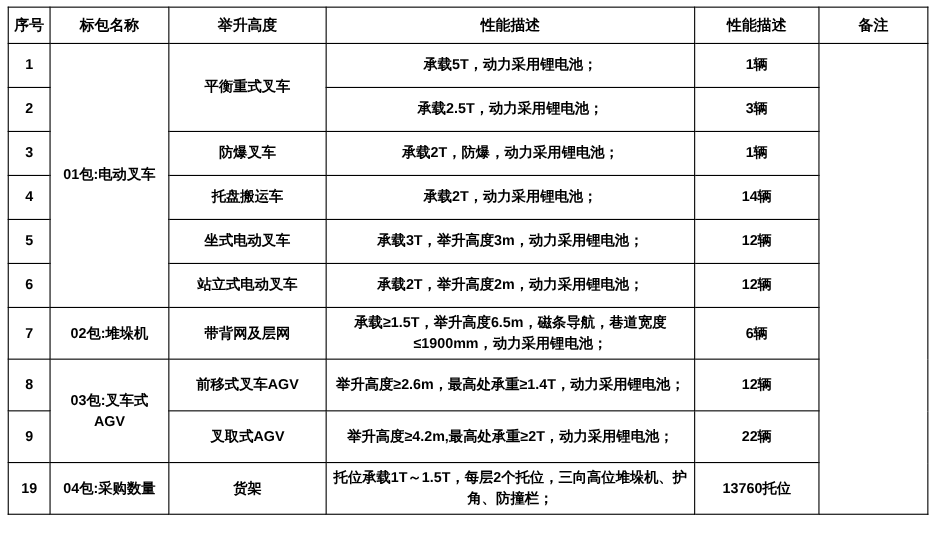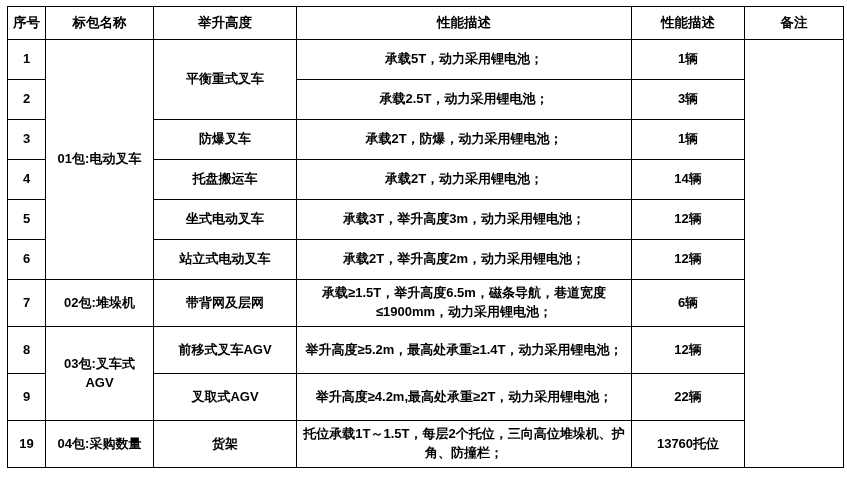--- a/index.html
+++ b/index.html
@@ -127,21 +127,21 @@
         <td class="center">7</td>
         <td class="left">02包:堆垛机</td>
         <td class="left">带背网及层网</td>
         <td class="left">承载≥1.5T，举升高度6.5m，磁条导航，巷道宽度≤1900mm，动力采用锂电池；</td>
         <td class="center">6辆</td>
       </tr>
       <tr class="tall">
         <td class="center">8</td>
         <td class="left" rowspan="2">03包:叉车式AGV</td>
         <td class="left">前移式叉车AGV</td>
-        <td class="left">举升高度≥5.2m，最高处承重≥1.4T，动力采用锂电池；</td>
+        <td class="left">举升高度≥2.6m，最高处承重≥1.4T，动力采用锂电池；</td>
         <td class="center">12辆</td>
       </tr>
       <tr class="tall">
         <td class="center">9</td>
         <td class="left">叉取式AGV</td>
         <td class="left">举升高度≥4.2m,最高处承重≥2T，动力采用锂电池；</td>
         <td class="center">22辆</td>
       </tr>
       <tr class="tall">
         <td class="center">19</td>

